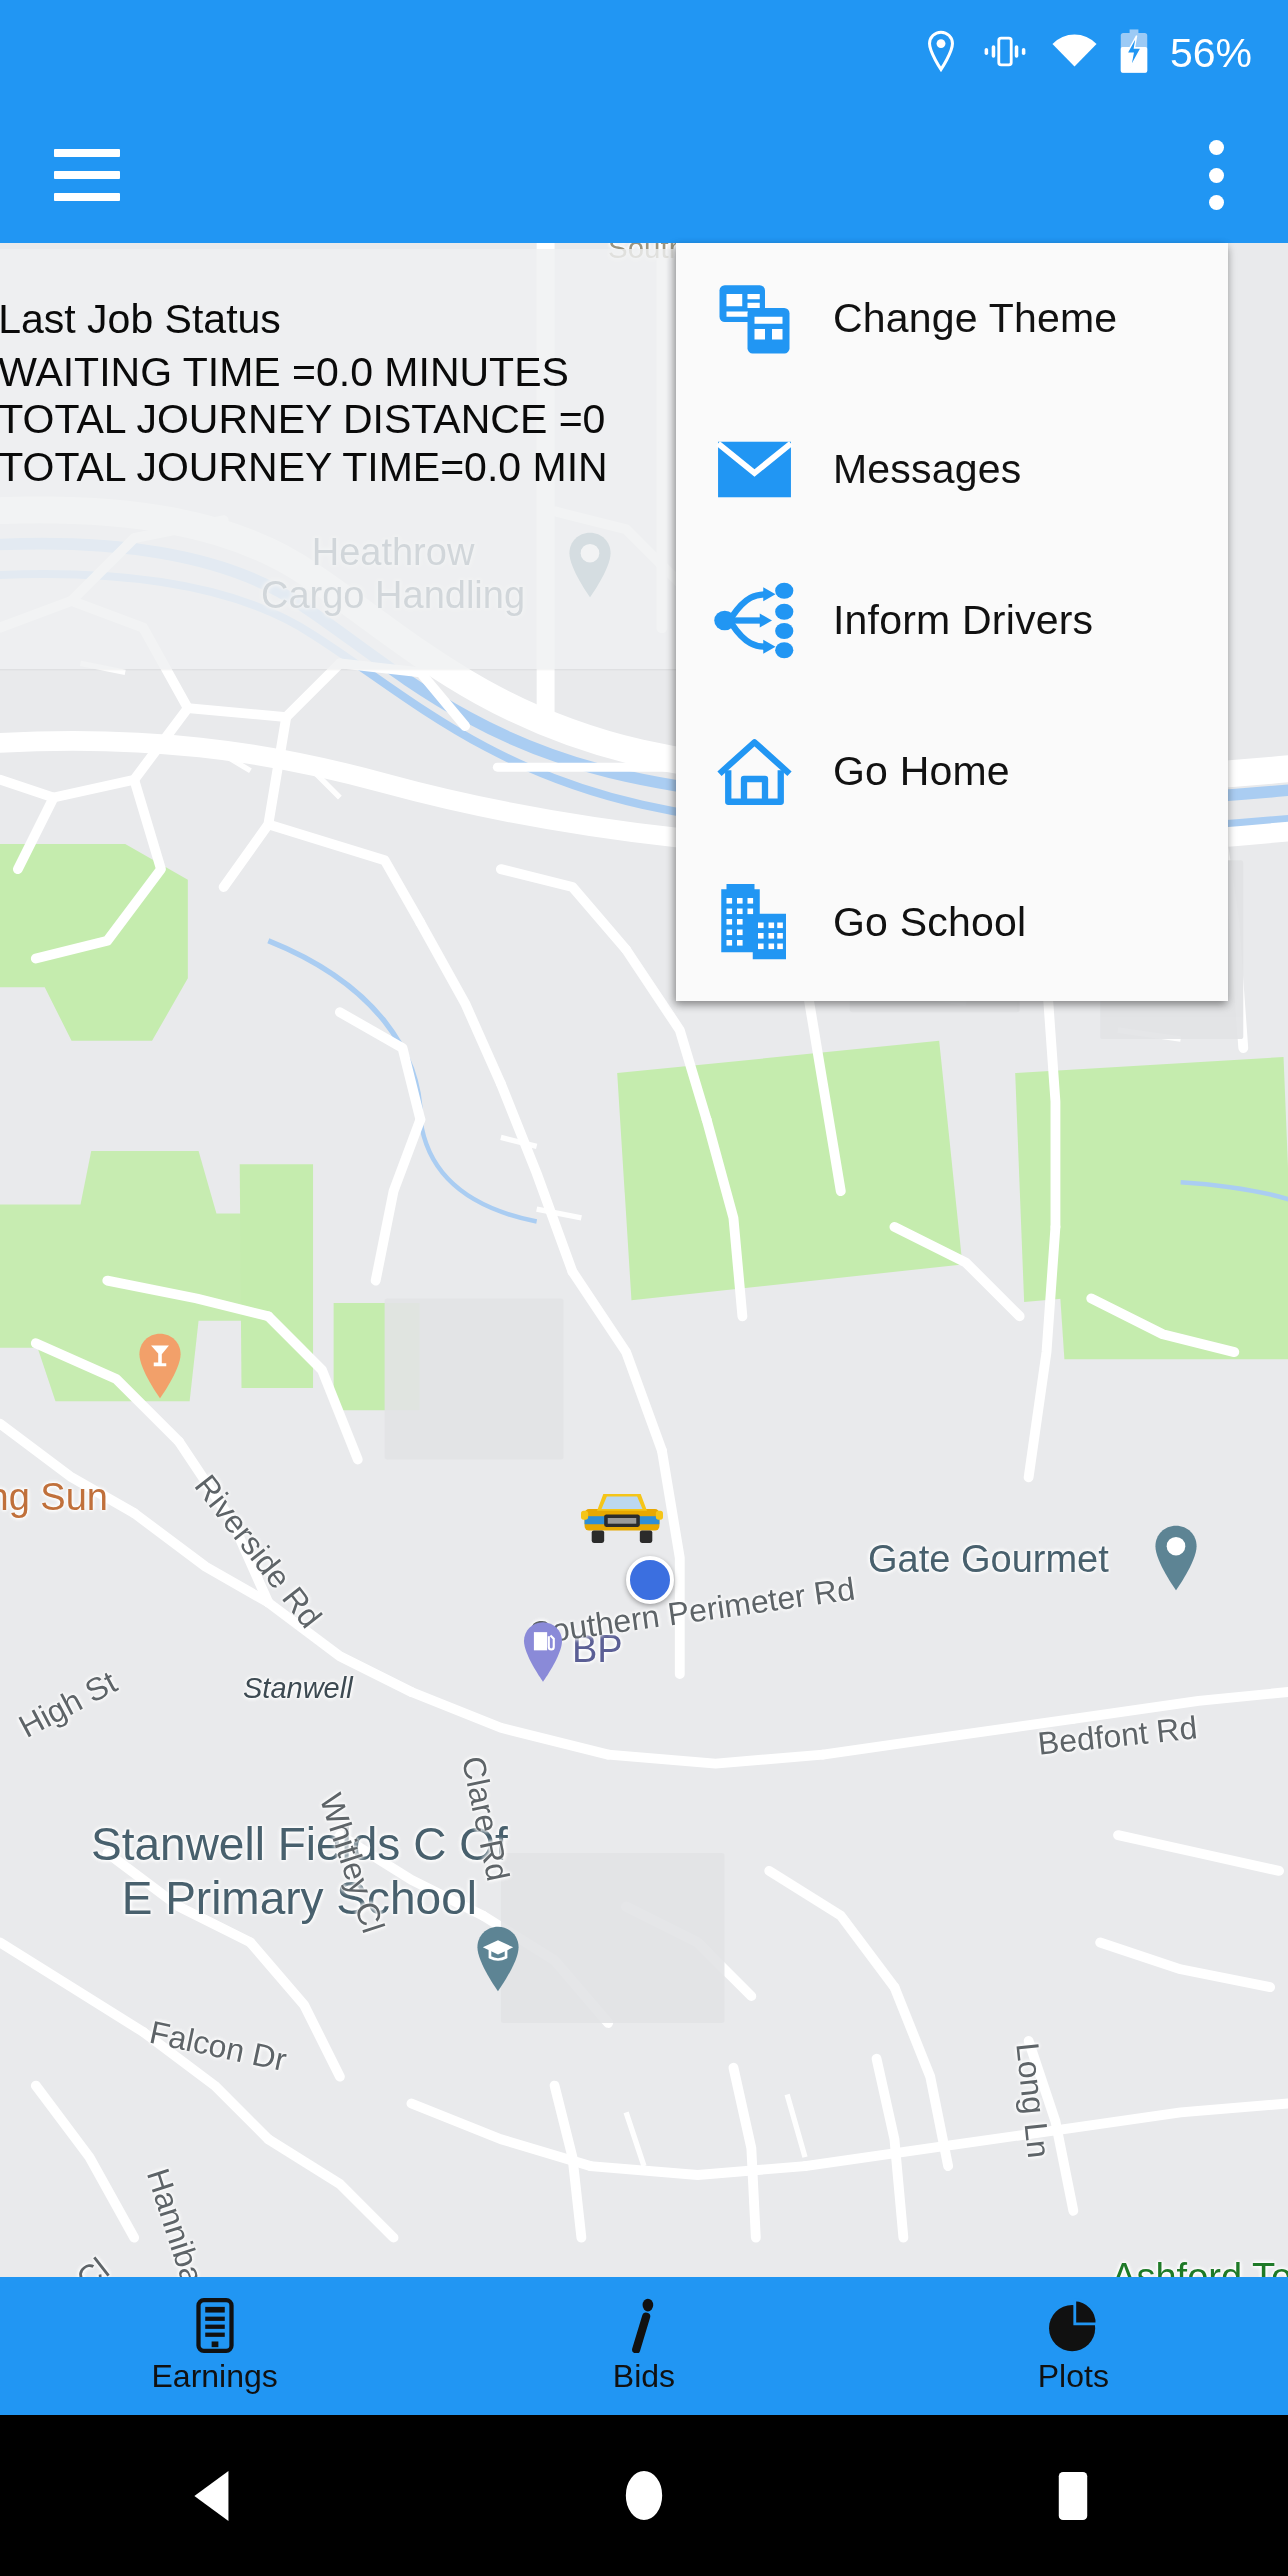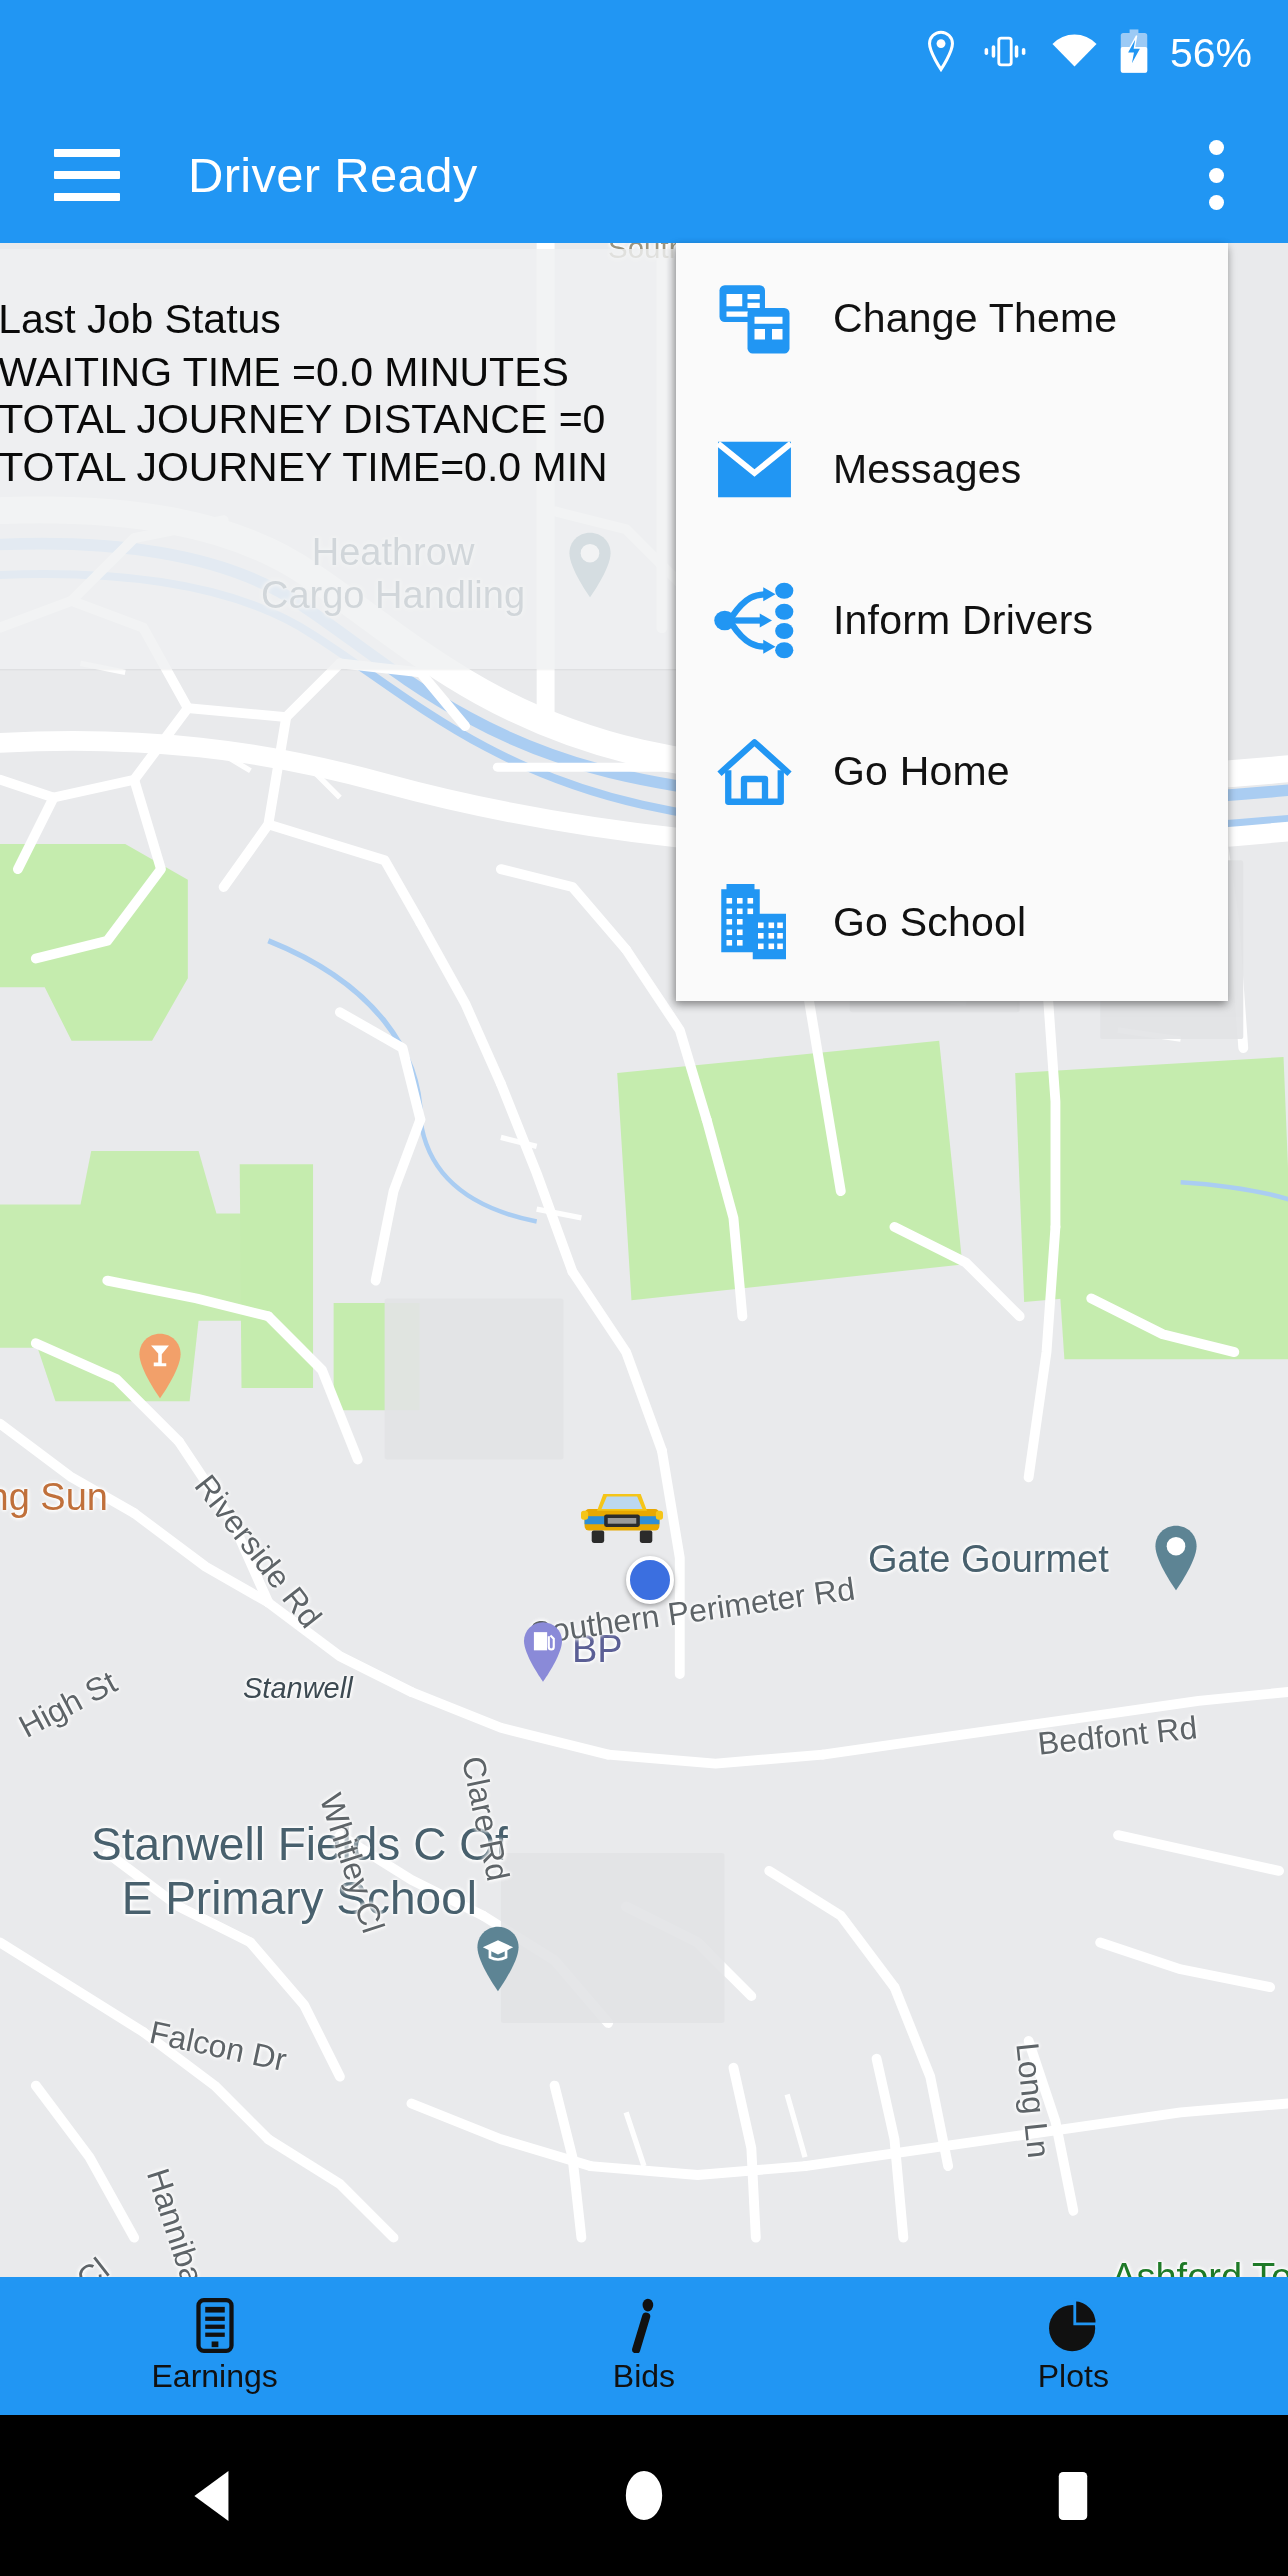--- a/index.html
+++ b/index.html
@@ -120,21 +120,20 @@
       <span id="sb-batt-text">56%</span>
     </div>
   </div>
 
   <div id="app-bar">
     <div id="hamburger">
       <span></span>
       <span></span>
       <span></span>
     </div>
-    <div id="app-title">Driver Ready</div>
     <div id="overflow-btn">
       <i></i>
       <i></i>
       <i></i>
     </div>
   </div>
 
   <div id="map">
     <svg width="1288" height="2034" viewBox="0 0 1440 2274">
       <rect width="1440" height="2274" fill="#e9eaec"></rect>

